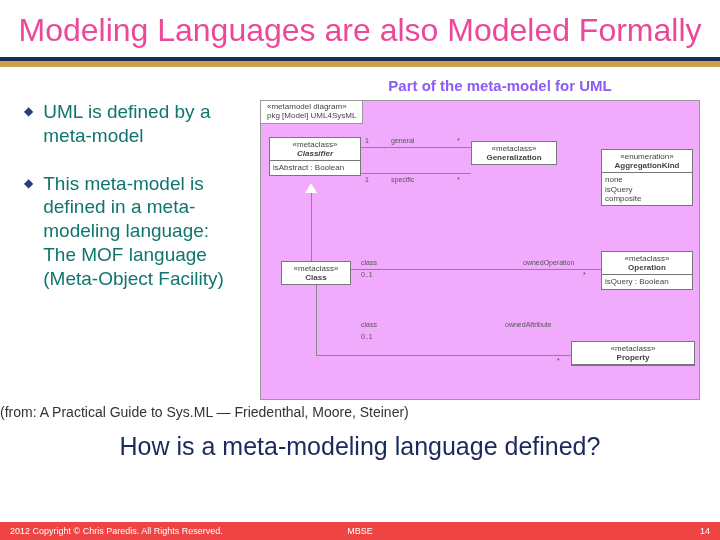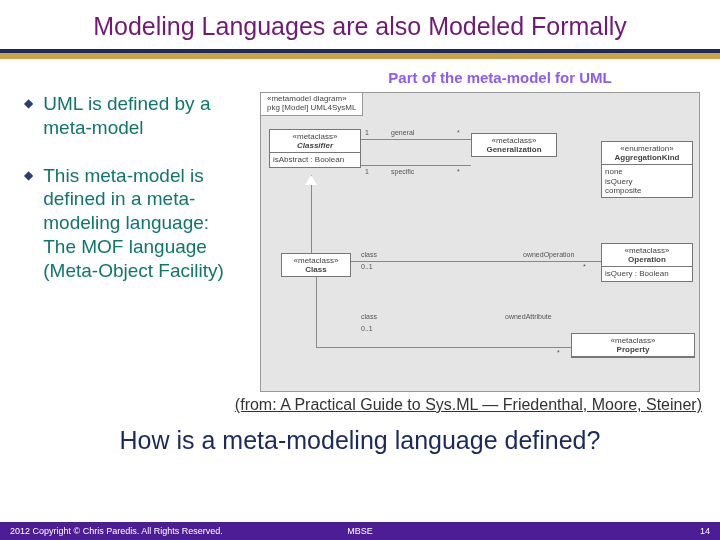--- a/index.html
+++ b/index.html
@@ -4,25 +4,25 @@
 <style>
   * { margin: 0; padding: 0; box-sizing: border-box; }
   body {
     width: 720px; height: 540px;
     font-family: Arial, Helvetica, sans-serif;
     background: #fff;
     position: relative;
     overflow: hidden;
   }
   .title {
-    font-size: 25px;
+    font-size: 32px;
     font-weight: normal;
     text-align: center;
     padding: 12px 10px 8px;
-    color: #701a75;
+    color: #ec4899;
     border-radius: 12px;
   }
   .title-underline {
     height: 10px;
     background: linear-gradient(to bottom, #1a2a5c 0 4px, #c9a24a 4px 10px);
     margin: 0 0 8px 0;
   }
   .subtitle {
     font-size: 15px;
     font-weight: bold;
@@ -52,21 +52,21 @@
     font-size: 19px;
     line-height: 1.25;
     color: #0f766e;
   }
   .diagram-col {
     flex: 1;
     position: relative;
   }
   .diagram {
     border: 1px solid #999;
-    background: #e5e5e5;
+    background: #f0abfc;
     width: 440px;
     height: 300px;
     position: relative;
     font-size: 9px;
     color: #444;
   }
   .diagram-tab {
     position: absolute;
     top: -1px; left: -1px;
     border: 1px solid #999;
@@ -89,37 +89,35 @@
   .uml-box .name { font-weight: bold; font-style: italic; }
   .conn-h { position: absolute; height: 1px; background: #888; }
   .conn-v { position: absolute; width: 1px; background: #888; }
   .lbl { position: absolute; font-size: 7px; color: #555; }
   .arrowhead {
     position: absolute;
     width: 0; height: 0;
     border-style: solid;
   }
   .citation {
-    font-size: 16px;
-    text-align: right;
+    font-size: 14px;
     padding: 4px 18px 0 0;
     color: #333;
-    text-decoration: underline;
   }
   .question {
     font-size: 25px;
     color: #1a2a5c;
     text-align: center;
     padding: 12px 0 0;
   }
   .footer {
     position: absolute;
     left: 0; right: 0; bottom: 0;
     height: 18px;
-    background: #4c1d95;
+    background: #ef4444;
     color: #fff;
     font-size: 9px;
     display: flex;
     align-items: center;
     padding: 0 10px;
   }
   .footer .f-center { position: absolute; left: 50%; transform: translateX(-50%); text-align: right; }
   .footer .f-right { margin-left: auto; }
 </style>
 </head>

